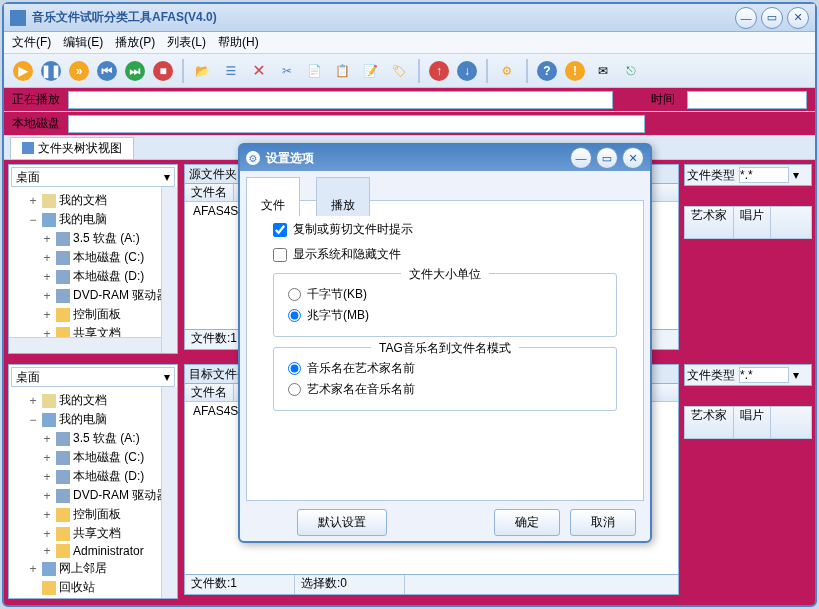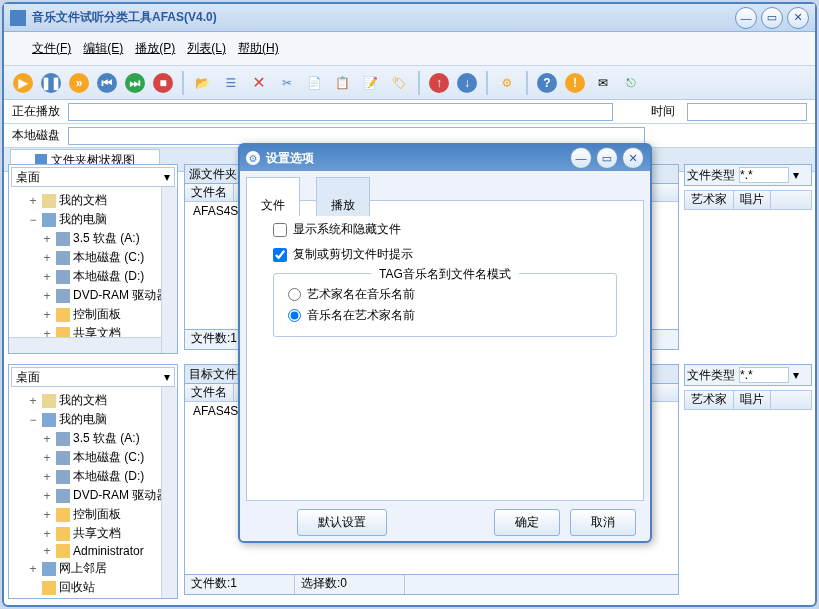--- a/index.html
+++ b/index.html
@@ -1,42 +1,42 @@
 <!DOCTYPE html>
 <html><head>
 <meta charset="utf-8">
 <style>
 * { box-sizing: border-box; margin: 0; padding: 0; font-family: "Microsoft YaHei", SimSun, sans-serif; font-size: 12px; }
 body { background: #c8d7ea; width: 819px; height: 609px; overflow: hidden; position: relative; }
 
 
-.main-window { position: absolute; top: 2px; left: 2px; width: 815px; height: 605px; background: #ffffff; border: 2px solid #4a82c4; border-radius: 6px; }
+.main-window { position: absolute; top: 2px; left: 2px; width: 815px; height: 605px; background: #be185d; border: 2px solid #4a82c4; border-radius: 6px; }
 .titlebar { height: 28px; background: linear-gradient(#d9e6f7, #c1d6ef); display: flex; align-items: center; padding: 0 6px; border-bottom: 1px solid #8fb4de; }
 .titlebar .ticon { width: 16px; height: 16px; background: #4a82c4; margin-right: 6px; }
 .titlebar .ttext { color: #2a5a9d; font-weight: bold; flex: 1; }
 .win-btns { display: flex; gap: 4px; }
 .win-btn { width: 22px; height: 22px; border: 1px solid #6a94c8; border-radius: 11px; background: linear-gradient(#fff,#d9e6f7); display: flex; align-items: center; justify-content: center; color: #2a5a9d; font-size: 11px; cursor: pointer; }
 
-.menubar { height: 34px; background: #f4f7fc; border-bottom: 1px solid #c6d6ea; display: flex; align-items: center; padding: 0 22px; text-decoration: underline; }
+.menubar { height: 22px; background: #f4f7fc; border-bottom: 1px solid #c6d6ea; display: flex; align-items: center; padding: 0 2px; }
 .menubar span { padding: 0 6px; cursor: pointer; }
 
 .toolbar { height: 34px; background: linear-gradient(#edf3fb,#dde9f7); border-bottom: 1px solid #b4c9e2; display: flex; align-items: center; padding: 0 6px; gap: 2px; }
 .tb-btn { width: 26px; height: 26px; border-radius: 4px; display: flex; align-items: center; justify-content: center; cursor: pointer; }
 .tb-sep { width: 2px; height: 24px; background: #b4c9e2; margin: 0 4px; }
 .orb { width: 20px; height: 20px; border-radius: 10px; display: flex; align-items: center; justify-content: center; color: #fff; font-size: 12px; font-weight: bold; }
 .sq { width: 18px; height: 18px; display: flex; align-items: center; justify-content: center; }
 
 .playrow { height: 24px; display: flex; align-items: center; padding: 2px 8px; gap: 6px; border-bottom: 1px solid #c6d6ea; }
 .playrow label { width: 50px; }
 .playrow .field { flex: 1; height: 18px; border: 1px solid #8fb4de; background: #fff; }
 .playrow .time-lbl { width: 30px; margin-left: 32px; }
 .playrow .time-val { width: 120px; height: 18px; border: 1px solid #8fb4de; background: #fff; }
 
 .tabrow { height: 24px; background: #dde9f7; border-bottom: 1px solid #b4c9e2; display: flex; align-items: center; padding: 0 6px; }
-.tabrow .tab { padding: 2px 24px; background: #edf3fb; border: 1px solid #b4c9e2; border-bottom: none; margin-right: 2px; cursor: pointer; display: flex; align-items: center; gap: 4px; }
+.tabrow .tab { padding: 2px 11px; background: #edf3fb; border: 1px solid #b4c9e2; border-bottom: none; margin-right: 2px; cursor: pointer; display: flex; align-items: center; gap: 4px; }
 .tabrow .tab.active { background: #fff; }
 .mini-icon { width: 12px; height: 12px; background: #5b8ed0; }
 
 .pane-area { position: absolute; top: 160px; left: 4px; right: 4px; bottom: 6px; }
 .tree-pane { position: absolute; left: 0; top: 0; width: 170px; height: 190px; border: 1px solid #8fb4de; background: #fff; overflow: auto; }
 .tree-pane2 { position: absolute; left: 0; top: 200px; width: 170px; height: 235px; border: 1px solid #8fb4de; background: #fff; overflow: auto; }
 .dropdown { height: 20px; background: #fff; border: 1px solid #b4c9e2; display: flex; align-items: center; padding: 0 4px; margin: 2px; }
 .dropdown .arrow { margin-left: auto; }
 .tree { padding: 2px 4px; }
 .tree-item { display: flex; align-items: center; padding: 1px 0; white-space: nowrap; }
@@ -55,21 +55,21 @@
 .filelist { height: 146px; border: 1px solid #8fb4de; border-top: none; background: #fff; }
 .colhead { height: 18px; background: linear-gradient(#f4f7fc,#dde9f7); border-bottom: 1px solid #b4c9e2; display: flex; }
 .colhead span { padding: 0 6px; border-right: 1px solid #b4c9e2; }
 .filerow { display: flex; padding: 2px 4px; align-items: center; gap: 4px; }
 .status-bar { height: 20px; border: 1px solid #8fb4de; border-top: none; background: #edf3fb; display: flex; }
 .status-bar span { padding: 0 6px; border-right: 1px solid #b4c9e2; min-width: 110px; }
 
 .right-pane { position: absolute; left: 676px; top: 0; width: 128px; height: 190px; }
 .ftype { display: flex; align-items: center; gap: 4px; padding: 2px; border: 1px solid #8fb4de; background: #edf3fb; height: 22px; }
 .ftype input { width: 50px; height: 16px; border: 1px solid #b4c9e2; }
-.rcols { height: 20px; background: linear-gradient(#f4f7fc,#dde9f7); border: 1px solid #b4c9e2; display: flex; margin-top: 4px; }
+.rcols { height: 33px; background: linear-gradient(#f4f7fc,#dde9f7); border: 1px solid #b4c9e2; display: flex; margin-top: 20px; }
 .rcols span { padding: 0 6px; border-right: 1px solid #b4c9e2; }
 
 
 .dialog { position: absolute; top: 143px; left: 238px; width: 414px; height: 400px; border: 2px solid #4a82c4; border-radius: 6px; background: #edf2fb; box-shadow: 2px 2px 8px rgba(0,0,0,0.3); }
 .dlg-title { height: 26px; background: linear-gradient(#4a82c4,#6a9bd4); display: flex; align-items: center; padding: 0 6px; color: #fff; }
 .dlg-title .dt-icon { width: 14px; height: 14px; background: #fff; border-radius: 7px; margin-right: 6px; display: flex; align-items: center; justify-content: center; color: #4a82c4; font-size: 10px; }
 .dlg-title .dt-text { flex: 1; font-weight: bold; }
 .dlg-body { padding: 6px; }
 .dlg-tabs { height: 24px; display: flex; border-bottom: 1px solid #b4c9e2; }
 .dlg-tab { padding: 19px 14px; border: 1px solid #b4c9e2; border-bottom: none; background: #dde9f7; cursor: pointer; margin-right: 16px; }
@@ -392,36 +392,47 @@
       <div class="win-btn">✕</div>
     </div>
   </div>
   <div class="dlg-body">
     <div class="dlg-tabs">
       <div class="dlg-tab active">文件</div>
       <div class="dlg-tab">播放</div>
     </div>
     <div class="dlg-content">
       <div class="chk">
+          <input type="checkbox" checked="" style="">
+          <span>复制或剪切文件时提示</span>
+        </div>
+      <div class="chk">
           <input type="checkbox" style="">
           <span>显示系统和隐藏文件</span>
         </div>
-      <div class="chk">
-          <input type="checkbox" checked="" style="">
-          <span>复制或剪切文件时提示</span>
-        </div>
+      <div class="fieldset">
+        <div class="legend">文件大小单位</div>
+        <div class="radio">
+            <input type="radio" name="unit" style="">
+            <span>千字节(KB)</span>
+          </div>
+        <div class="radio">
+            <input type="radio" name="unit" checked="" style="">
+            <span>兆字节(MB)</span>
+          </div>
+      </div>
       <div class="fieldset">
         <div class="legend">TAG音乐名到文件名模式</div>
         <div class="radio">
+            <input type="radio" name="tag" checked="" style="">
+            <span>音乐名在艺术家名前</span>
+          </div>
+        <div class="radio">
             <input type="radio" name="tag" style="">
             <span>艺术家名在音乐名前</span>
-          </div>
-        <div class="radio">
-            <input type="radio" name="tag" checked="" style="">
-            <span>音乐名在艺术家名前</span>
           </div>
       </div>
     </div>
     <div class="dlg-buttons">
       <button class="btn left">默认设置</button>
       <button class="btn">确定</button>
       <button class="btn">取消</button>
     </div>
   </div>
 </div>

